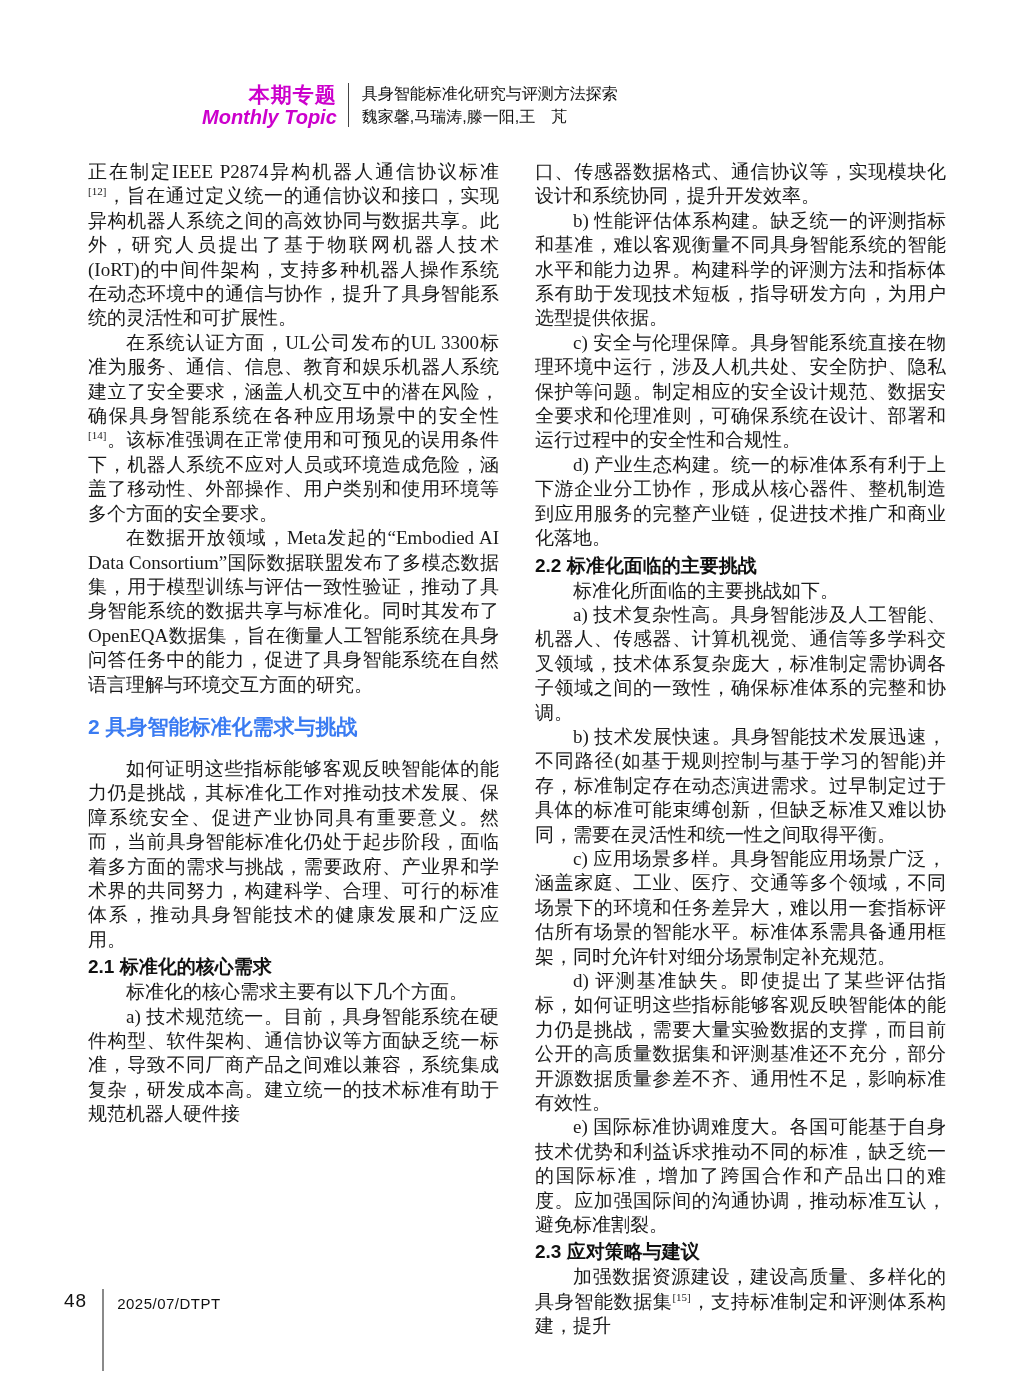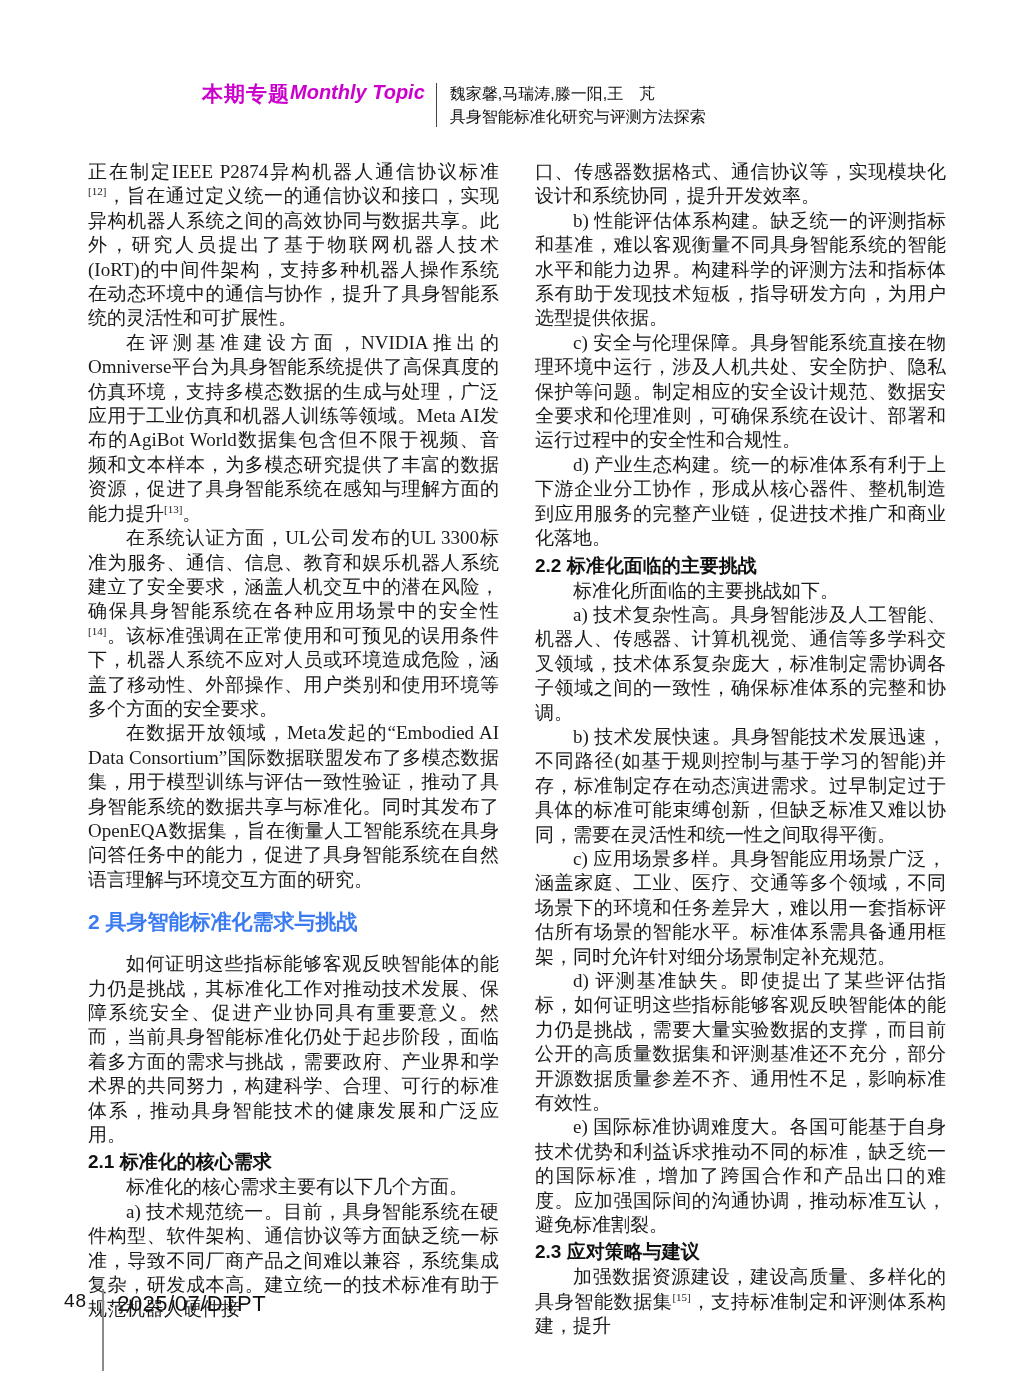--- a/index.html
+++ b/index.html
@@ -17,21 +17,21 @@
     position:absolute;
     top:82px;
     left:202px;
     display:flex;
     align-items:stretch;
   }
   .hdr-badge{
     text-align:right;
     padding-right:11px;
     display:flex;
-    flex-direction:row;
+    flex-direction:column;
     justify-content:center;
   }
   .hdr-badge-cn{
     font-family:"Liberation Sans","DejaVu Sans",sans-serif;
     font-weight:bold;
     font-size:21px;
     line-height:24px;
     color:#cc00cc;
     letter-spacing:1px;
   }
@@ -123,50 +123,49 @@
     letter-spacing:1px;
   }
   .ftr-rule{
     width:2px;
     height:82px;
     background:#8a8a8a;
     margin-left:15px;
     margin-top:4px;
   }
   .ftr-journal{
-    font-size:22px;
+    font-size:15px;
     line-height:22px;
     color:#111111;
     margin-left:13px;
     margin-top:8px;
     letter-spacing:0.5px;
   }
 </style>
 </head>
 <body>
 
 <div class="page">
 
   <div class="hdr">
     <div class="hdr-badge">
       <div class="hdr-badge-cn">本期专题</div>
       <div class="hdr-badge-en">Monthly Topic</div>
     </div>
     <div class="hdr-rule"></div>
     <div class="hdr-meta">
+      <div>具身智能标准化研究与评测方法探索</div>
       <div>魏家馨,马瑞涛,滕一阳,王　芃</div>
-      <div>具身智能标准化研究与评测方法探索</div>
     </div>
   </div>
 
   <div class="cols">
 
     <div class="col">
       <p class="noindent"><span>正在制定IEEE P2874异构机器人通信协议标准</span><sup class="ref">[12]</sup><span>，旨在通过定义统一的通信协议和接口，实现异构机器人系统之间的高效协同与数据共享。此外，研究人员提出了基于物联网机器人技术(IoRT)的中间件架构，支持多种机器人操作系统在动态环境中的通信与协作，提升了具身智能系统的灵活性和可扩展性。</span></p>
-      <p><span>在评测基准建设方面，NVIDIA推出的Omniverse平台为具身智能系统提供了高保真度的仿真环境，支持多模态数据的生成与处理，广泛应用于工业仿真和机器人训练等领域。Meta AI发布的AgiBot World数据集包含但不限于视频、音频和文本样本，为多模态研究提供了丰富的数据资源，促进了具身智能系统在感知与理解方面的能力提升</span><sup class="ref">[13]</sup><span>。</span></p>
       <p><span>在系统认证方面，UL公司发布的UL 3300标准为服务、通信、信息、教育和娱乐机器人系统建立了安全要求，涵盖人机交互中的潜在风险，确保具身智能系统在各种应用场景中的安全性</span><sup class="ref">[14]</sup><span>。该标准强调在正常使用和可预见的误用条件下，机器人系统不应对人员或环境造成危险，涵盖了移动性、外部操作、用户类别和使用环境等多个方面的安全要求。</span></p>
       <p>在数据开放领域，Meta发起的“Embodied AI Data Consortium”国际数据联盟发布了多模态数据集，用于模型训练与评估一致性验证，推动了具身智能系统的数据共享与标准化。同时其发布了OpenEQA数据集，旨在衡量人工智能系统在具身问答任务中的能力，促进了具身智能系统在自然语言理解与环境交互方面的研究。</p>
       <div class="h2">2 具身智能标准化需求与挑战</div>
       <p>如何证明这些指标能够客观反映智能体的能力仍是挑战，其标准化工作对推动技术发展、保障系统安全、促进产业协同具有重要意义。然而，当前具身智能标准化仍处于起步阶段，面临着多方面的需求与挑战，需要政府、产业界和学术界的共同努力，构建科学、合理、可行的标准体系，推动具身智能技术的健康发展和广泛应用。</p>
       <div class="h3">2.1 标准化的核心需求</div>
       <p>标准化的核心需求主要有以下几个方面。</p>
       <p>a) 技术规范统一。目前，具身智能系统在硬件构型、软件架构、通信协议等方面缺乏统一标准，导致不同厂商产品之间难以兼容，系统集成复杂，研发成本高。建立统一的技术标准有助于规范机器人硬件接</p>
     </div>
 
     <div class="col">

